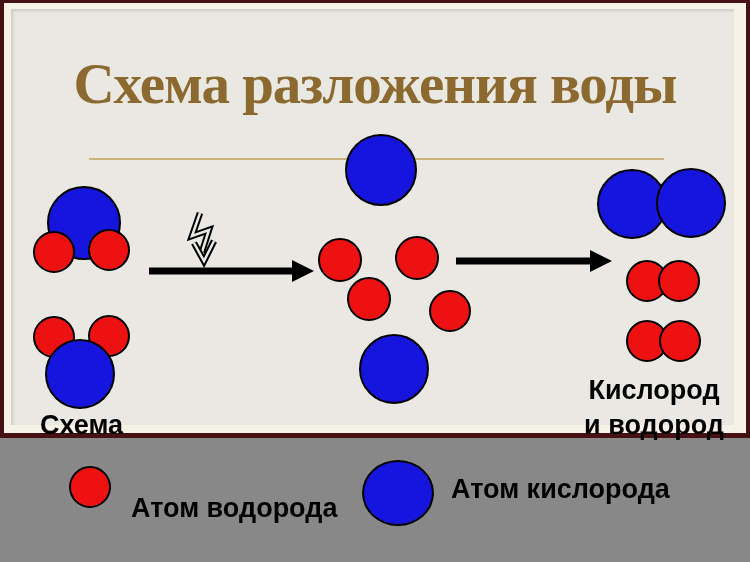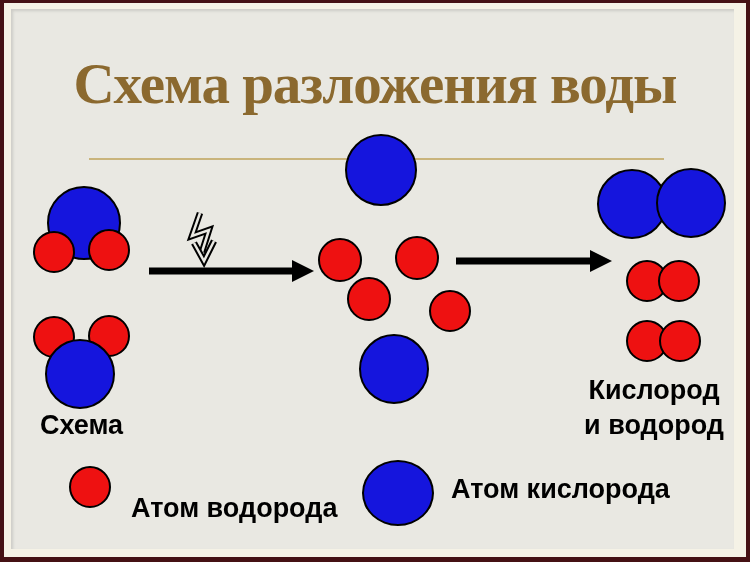--- a/index.html
+++ b/index.html
@@ -2,21 +2,21 @@
 <html style="--hydrogen-atom: #ee1111; --oxygen-atom: #1515dd; --atom-outline: #000000; --frame: #451114; --mat: #f5f2e6; --background: #e9e8e2; --title-text: #8b692f; --divider: #c9b47c; --arrow: #000000; --label-text: #000000;"><head>
 <meta charset="utf-8">
 <style>
   html,body{margin:0;padding:0;}
   body{
     width:750px;height:562px;overflow:hidden;
     font-family:"Liberation Sans",sans-serif;
     background:#888;
   }
   .slide{
-    position:relative;width:750px;height:562px;
+    position:relative;width:750px;height:438px;
     background:var(--mat,#f5f2e6);
     border-left:4px solid var(--frame,#451114);
     border-top:3px solid var(--frame,#451114);
     border-right:4px solid var(--frame,#451114);
     border-bottom:5px solid var(--frame,#451114);
     box-sizing:border-box;
   }
   .content{
     position:absolute;left:7px;top:6px;right:12px;bottom:8px;
     background:var(--background,#e9e8e2);

